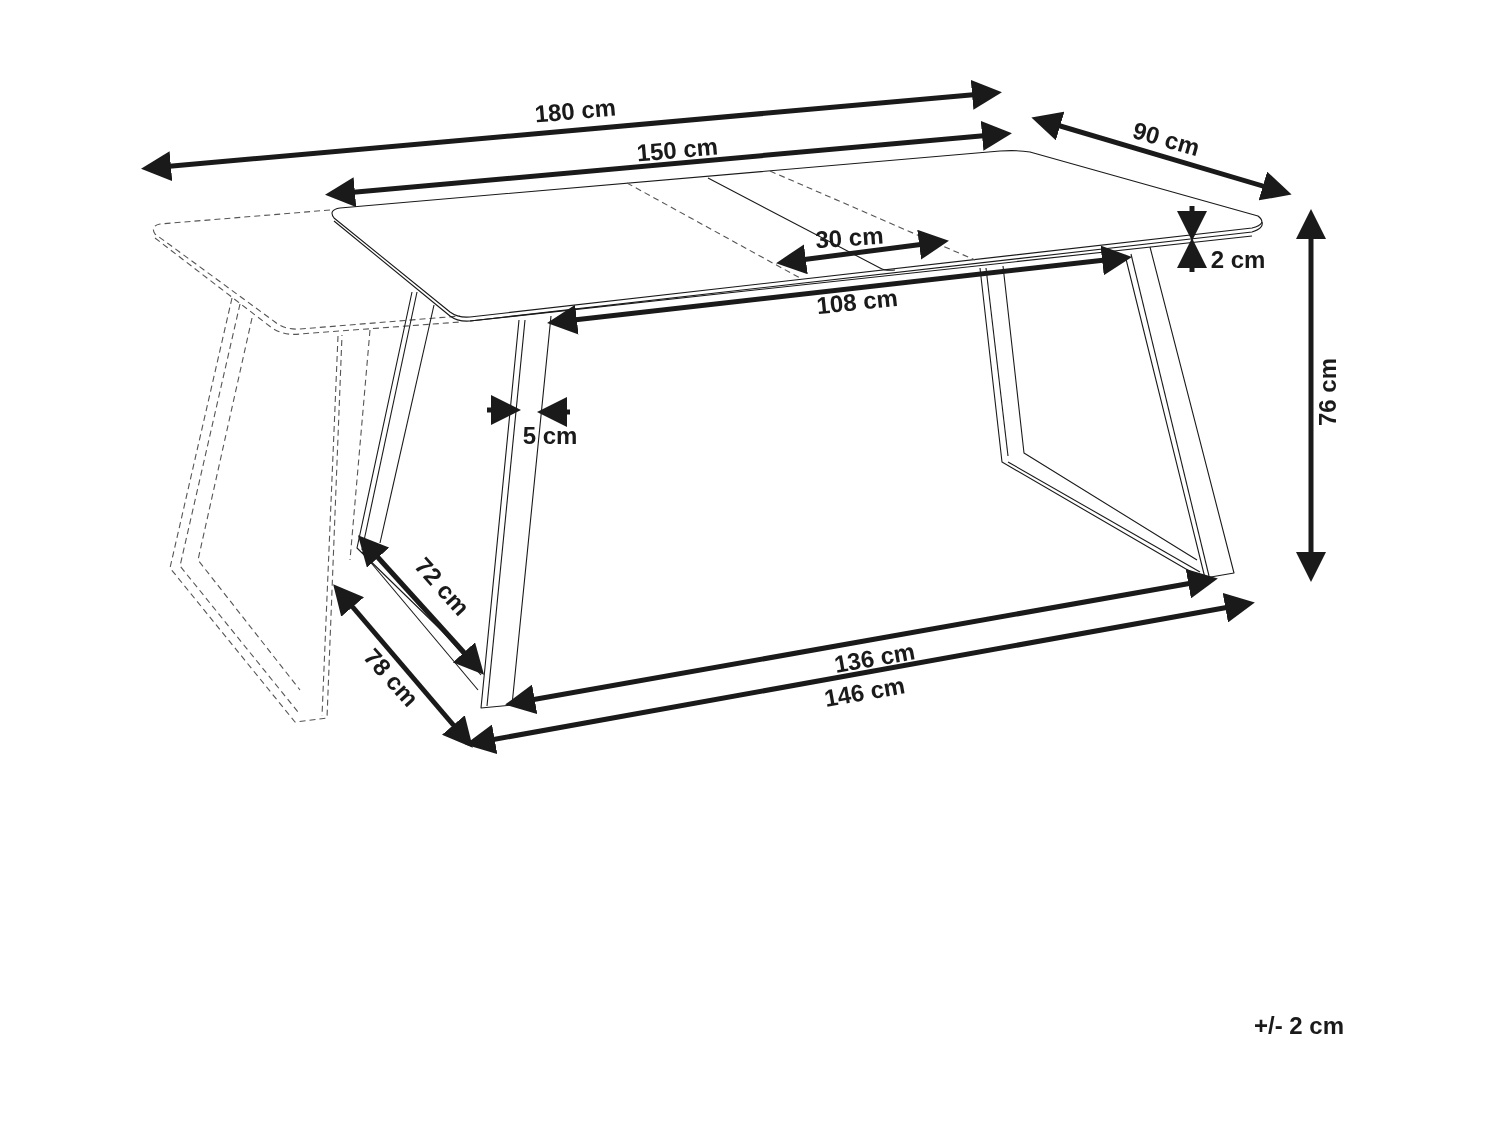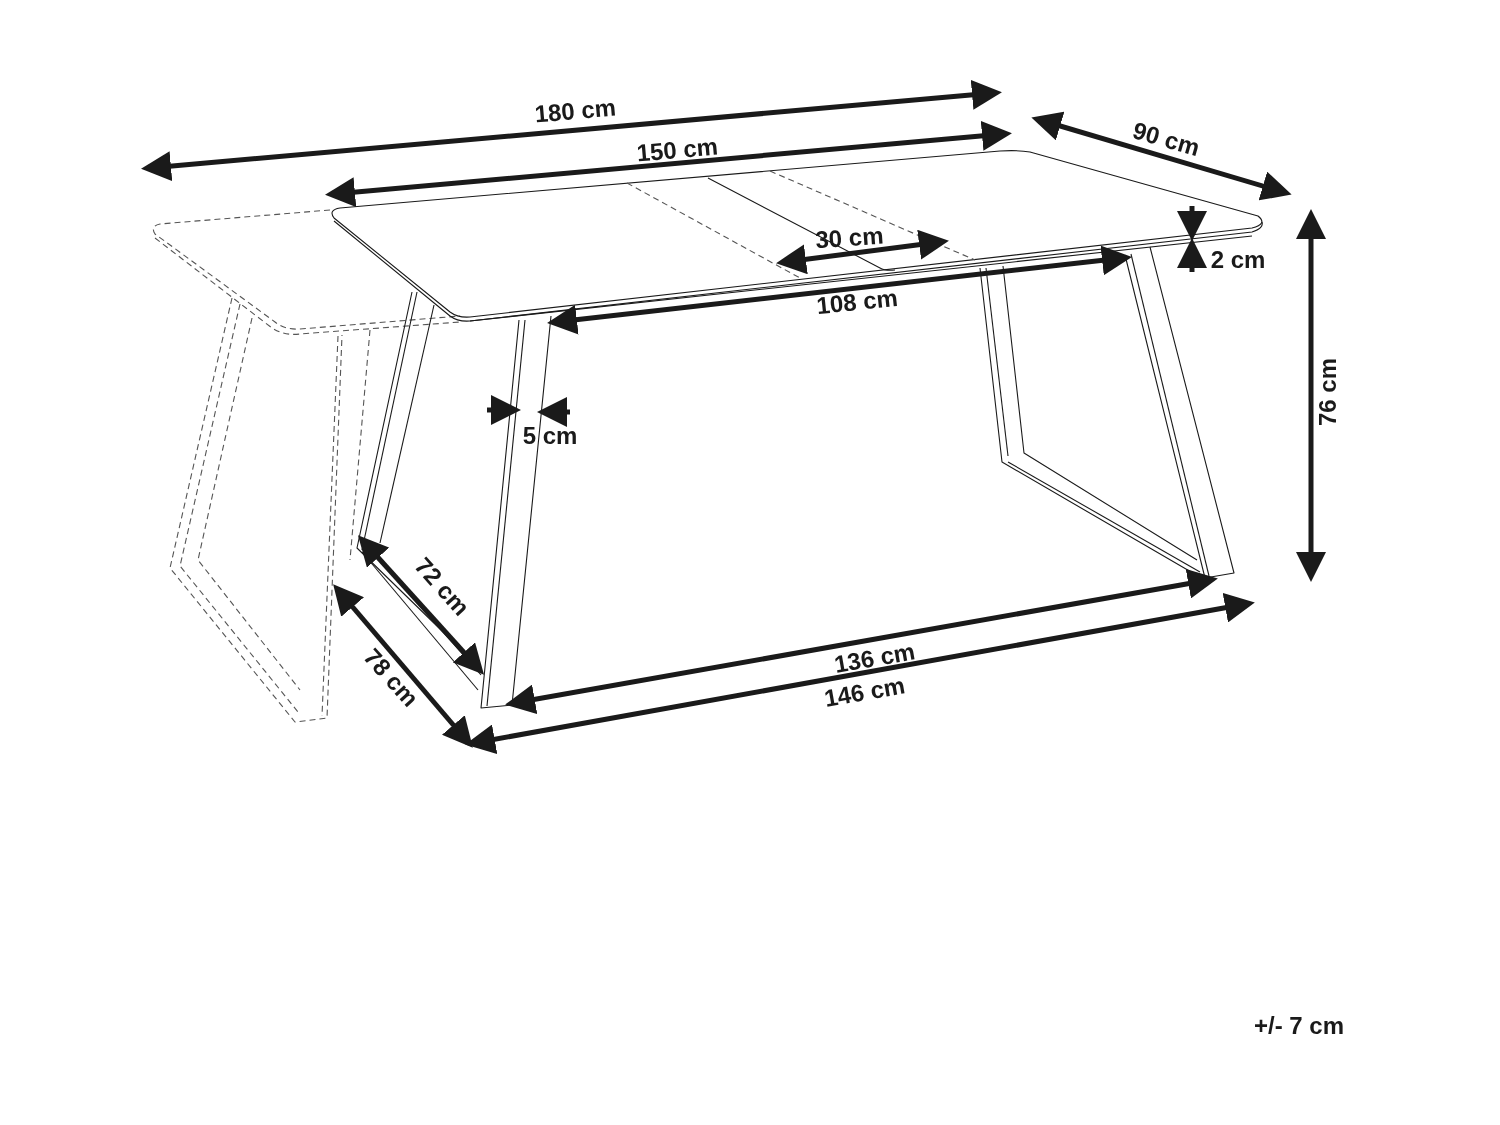--- a/index.html
+++ b/index.html
@@ -88,13 +88,13 @@
   <text class="lbl" x="858" y="310" text-anchor="middle" transform="rotate(-6 858 310)">108 cm</text>
   <text class="lbl" x="1238" y="268" text-anchor="middle">2 cm</text>
   <text class="lbl" x="1336" y="392" text-anchor="middle" transform="rotate(-90 1336 392)">76 cm</text>
   <text class="lbl" x="550" y="444" text-anchor="middle">5 cm</text>
   <text class="lbl" x="436" y="592" text-anchor="middle" transform="rotate(48 436 592)">72 cm</text>
   <text class="lbl" x="385" y="683" text-anchor="middle" transform="rotate(48 385 683)">78 cm</text>
   <text class="lbl" x="876" y="666" text-anchor="middle" transform="rotate(-10 876 666)">136 cm</text>
   <text class="lbl" x="866" y="700" text-anchor="middle" transform="rotate(-10 866 700)">146 cm</text>
 </svg>
 
-<div class="note">+/- 7 cm</div>
+<div class="note">+/- 2 cm</div>
 
 </body></html>

